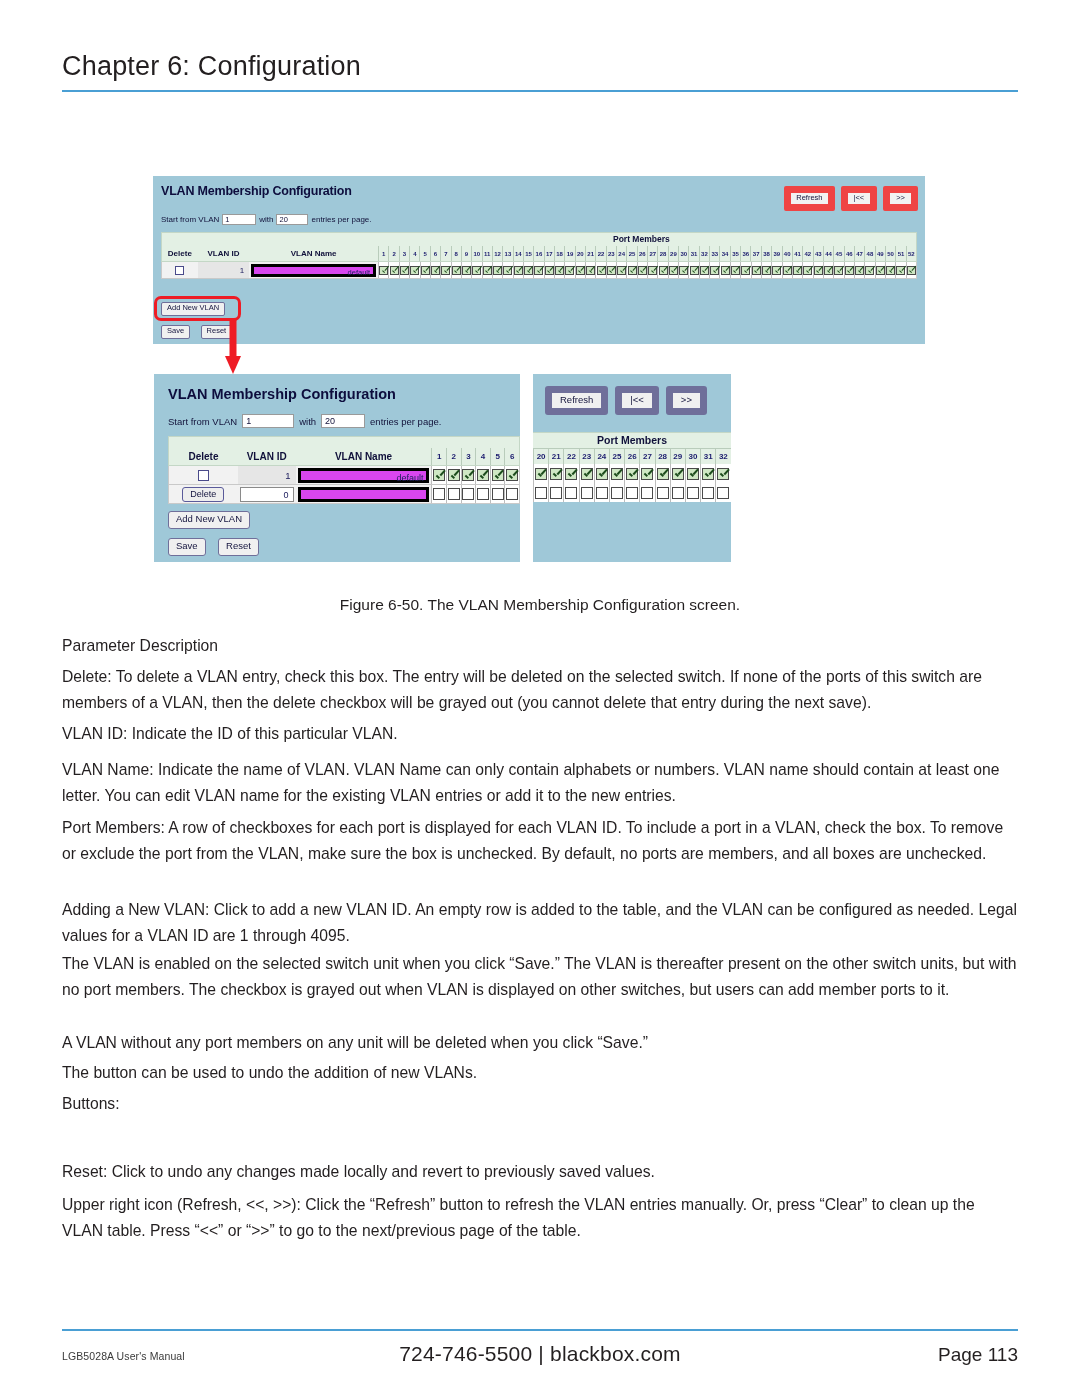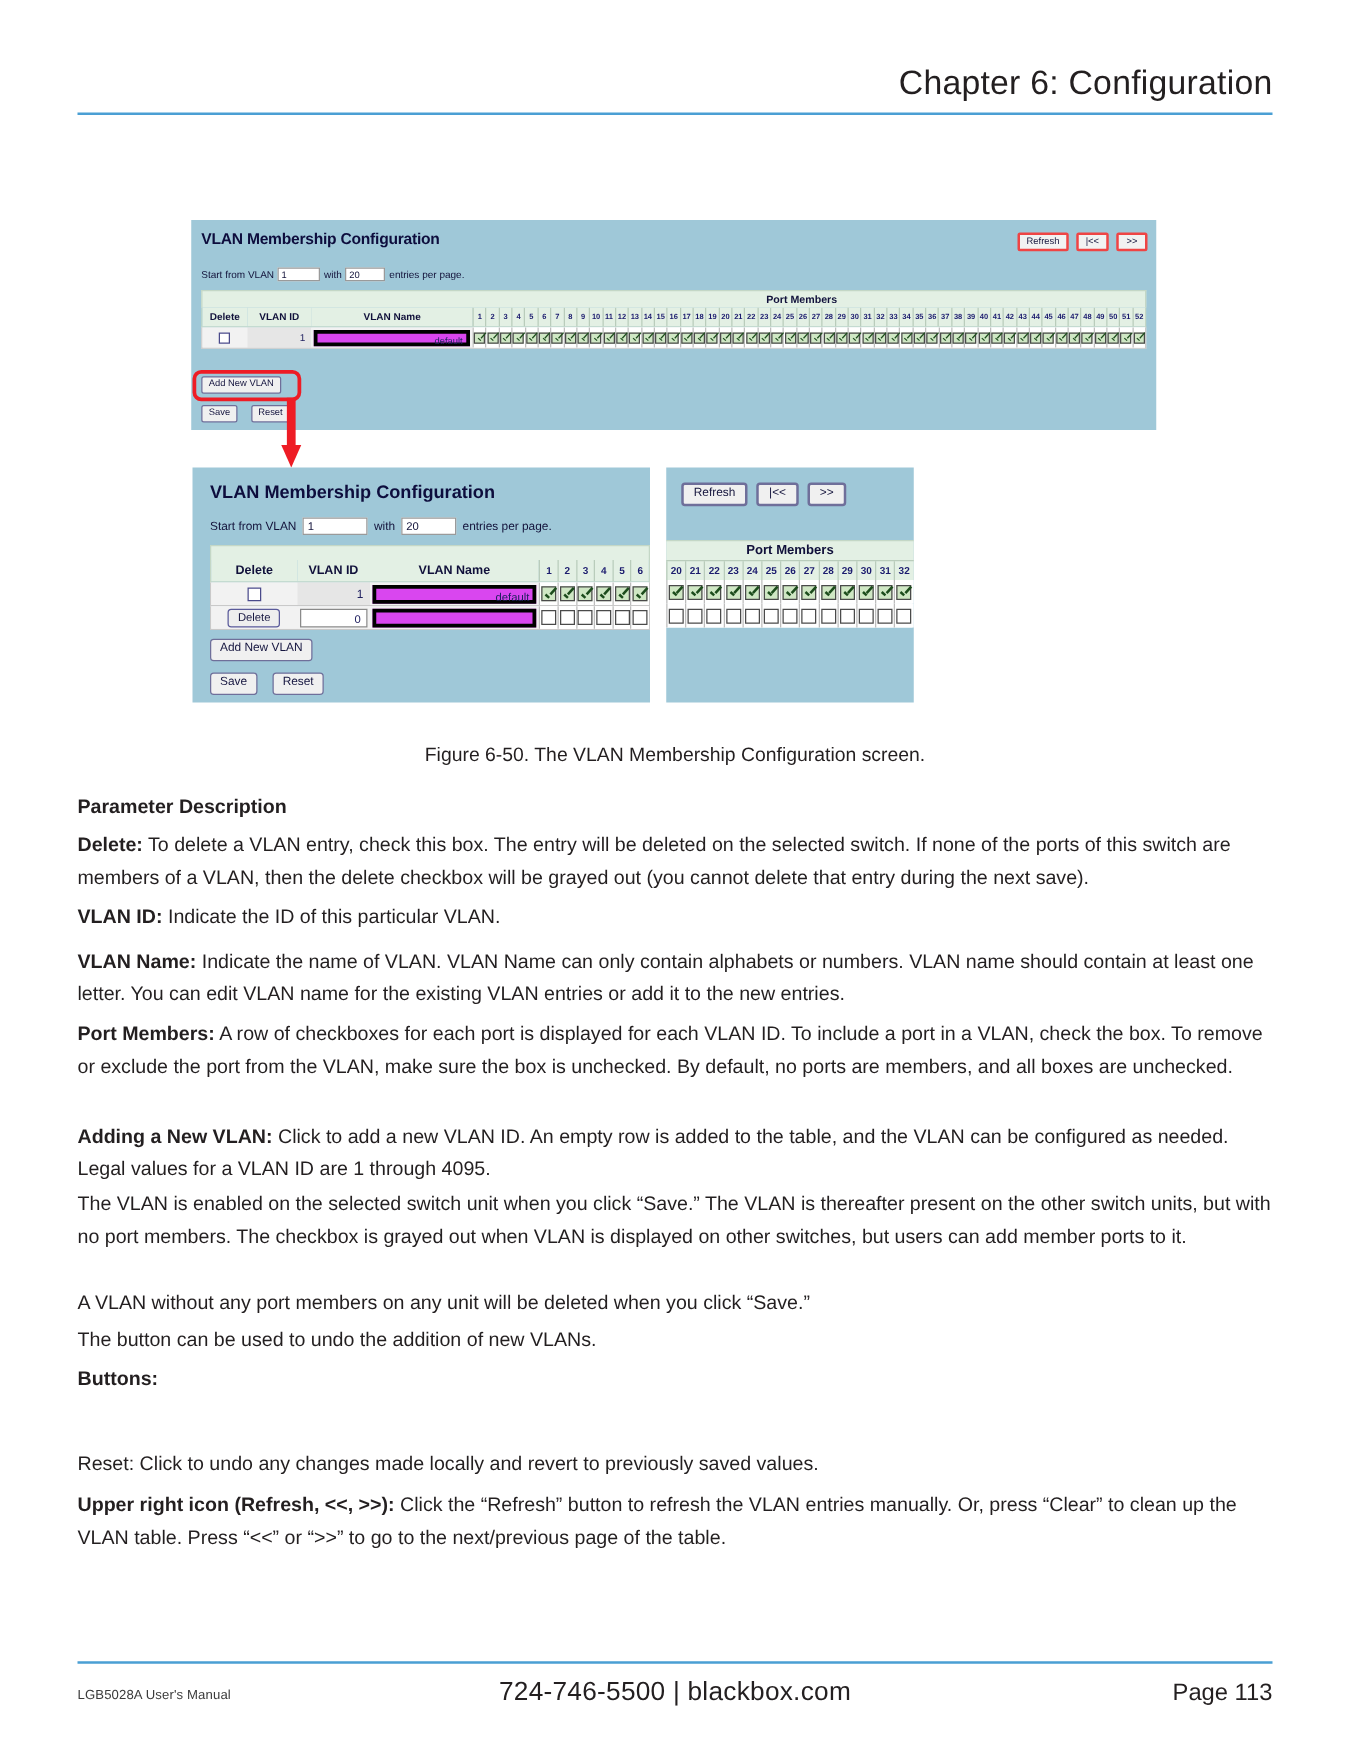--- a/index.html
+++ b/index.html
@@ -11,21 +11,20 @@
     color:#231f20;
     position:relative;
     overflow:hidden;
   }
 
   
   #page { position:relative; width:1080px; height:1397px; }
 
   #chapter-header {
     position:absolute; left:62px; top:52px; width:956px;
-    text-align:right;
   }
   #chapter-title {
     font-size:27px; font-weight:400; color:#231f20;
     letter-spacing:.2px; line-height:1.1;
   }
   #header-rule {
     position:absolute; left:62px; top:90px; width:956px; height:2px;
     background:#4a9fd4;
   }
 
@@ -61,21 +60,21 @@
   #panel-a {
     left:153px; top:176px; width:772px; height:168px;
   }
   #panel-a .panel-title {
     position:absolute; left:8px; top:8px;
     font-size:12.5px; font-weight:bold; color:#0d0d3d;
     letter-spacing:-.2px;
   }
   #panel-a .topbtns { position:absolute; right:7px; top:10px; display:flex; gap:6px; }
   .winbtn {
-    background:#f2f2f2; border:2px solid #ef4444; border-radius:2px;
+    background:#f2f2f2; border:7px solid #ef4444; border-radius:2px;
     font-size:7.5px; color:#14143c; padding:1px 5px 2px;
     line-height:1.1; white-space:nowrap; min-width:20px; text-align:center;
   }
   .winbtn.nav { padding:1px 6px 2px; }
   #panel-a .startline {
     position:absolute; left:8px; top:38px;
     font-size:8px; color:#12123a; display:flex; align-items:center; gap:3px;
   }
   .mini-input {
     background:#fff; border:1px solid #9a9a9a; height:11px; font-size:7.5px;
@@ -215,21 +214,21 @@
   
   #caption {
     position:absolute; left:62px; top:596px; width:956px;
     text-align:center; font-size:15.5px; color:#231f20;
   }
   .body-block {
     position:absolute; left:62px; width:956px;
     font-size:15.7px; line-height:25.5px; color:#231f20;
     text-align:left;
   }
-  .body-block b { font-weight:bold;margin-top:36px; }
+  .body-block b { font-weight:normal;margin-top:36px; }
   .lead { font-weight:bold; }
 </style>
 </head>
 <body>
 
 <div id="page">
 
   <div id="chapter-header">
     <div id="chapter-title">Chapter 6: Configuration</div>
   </div>

